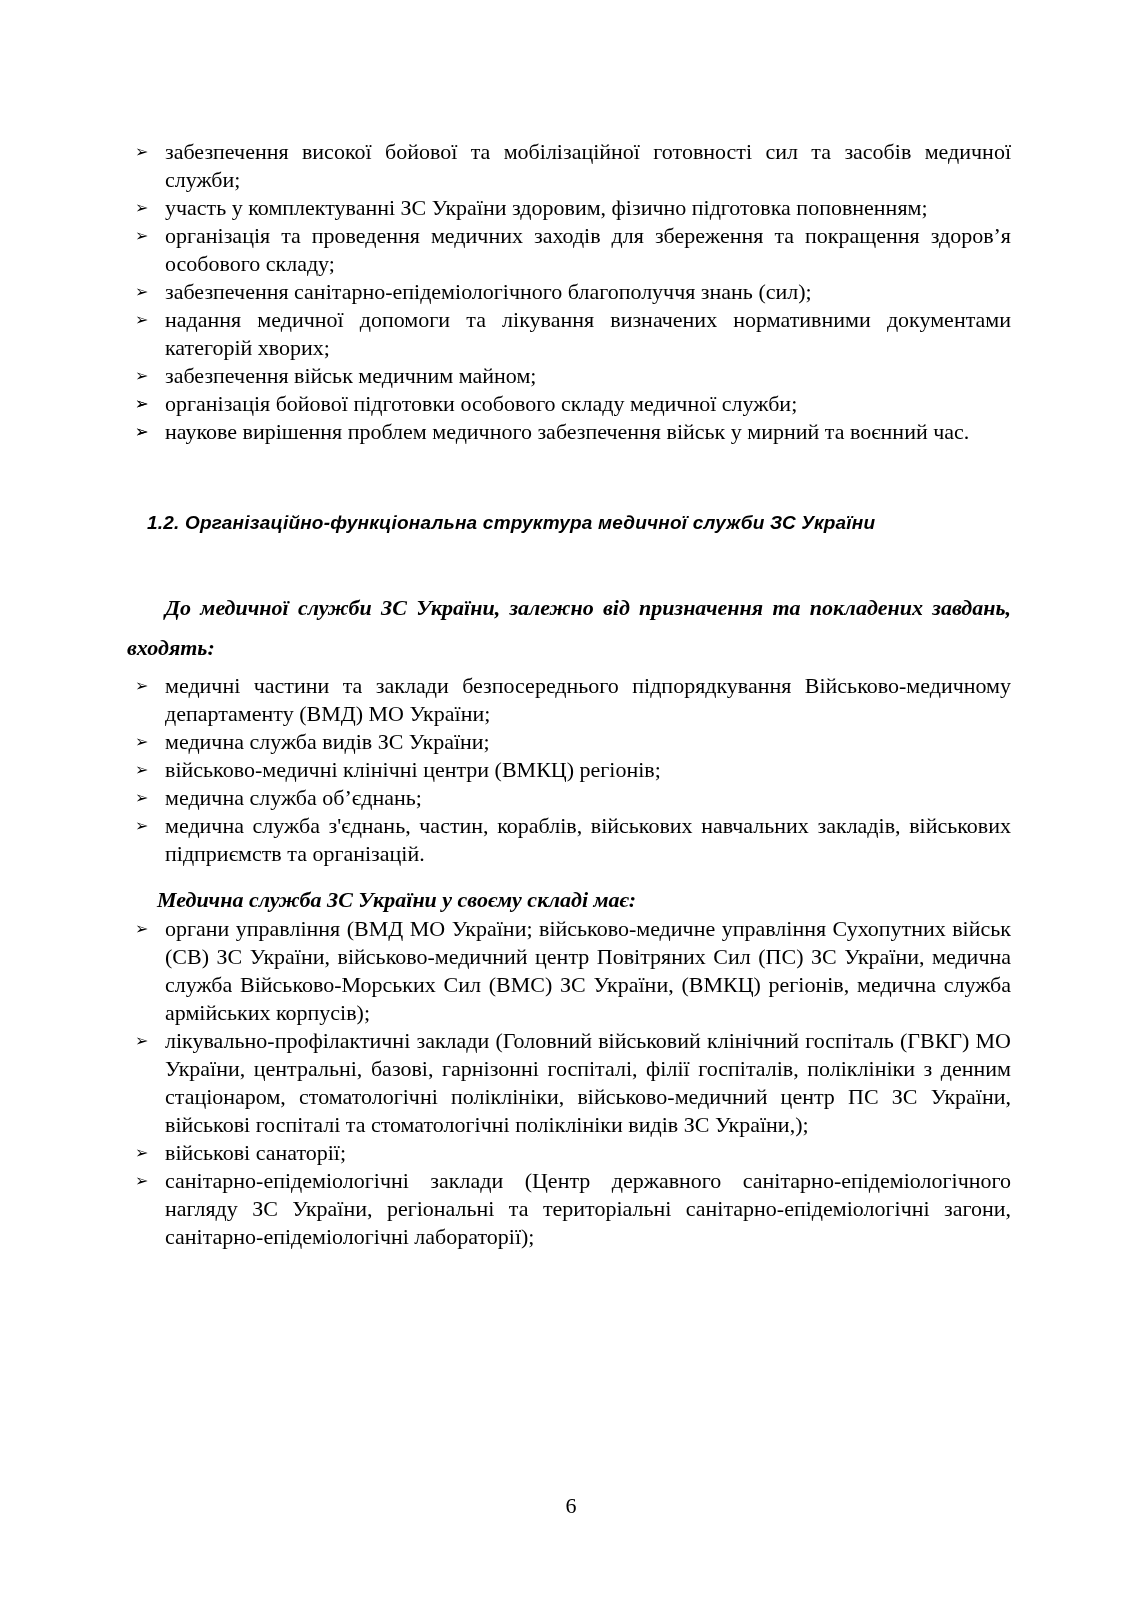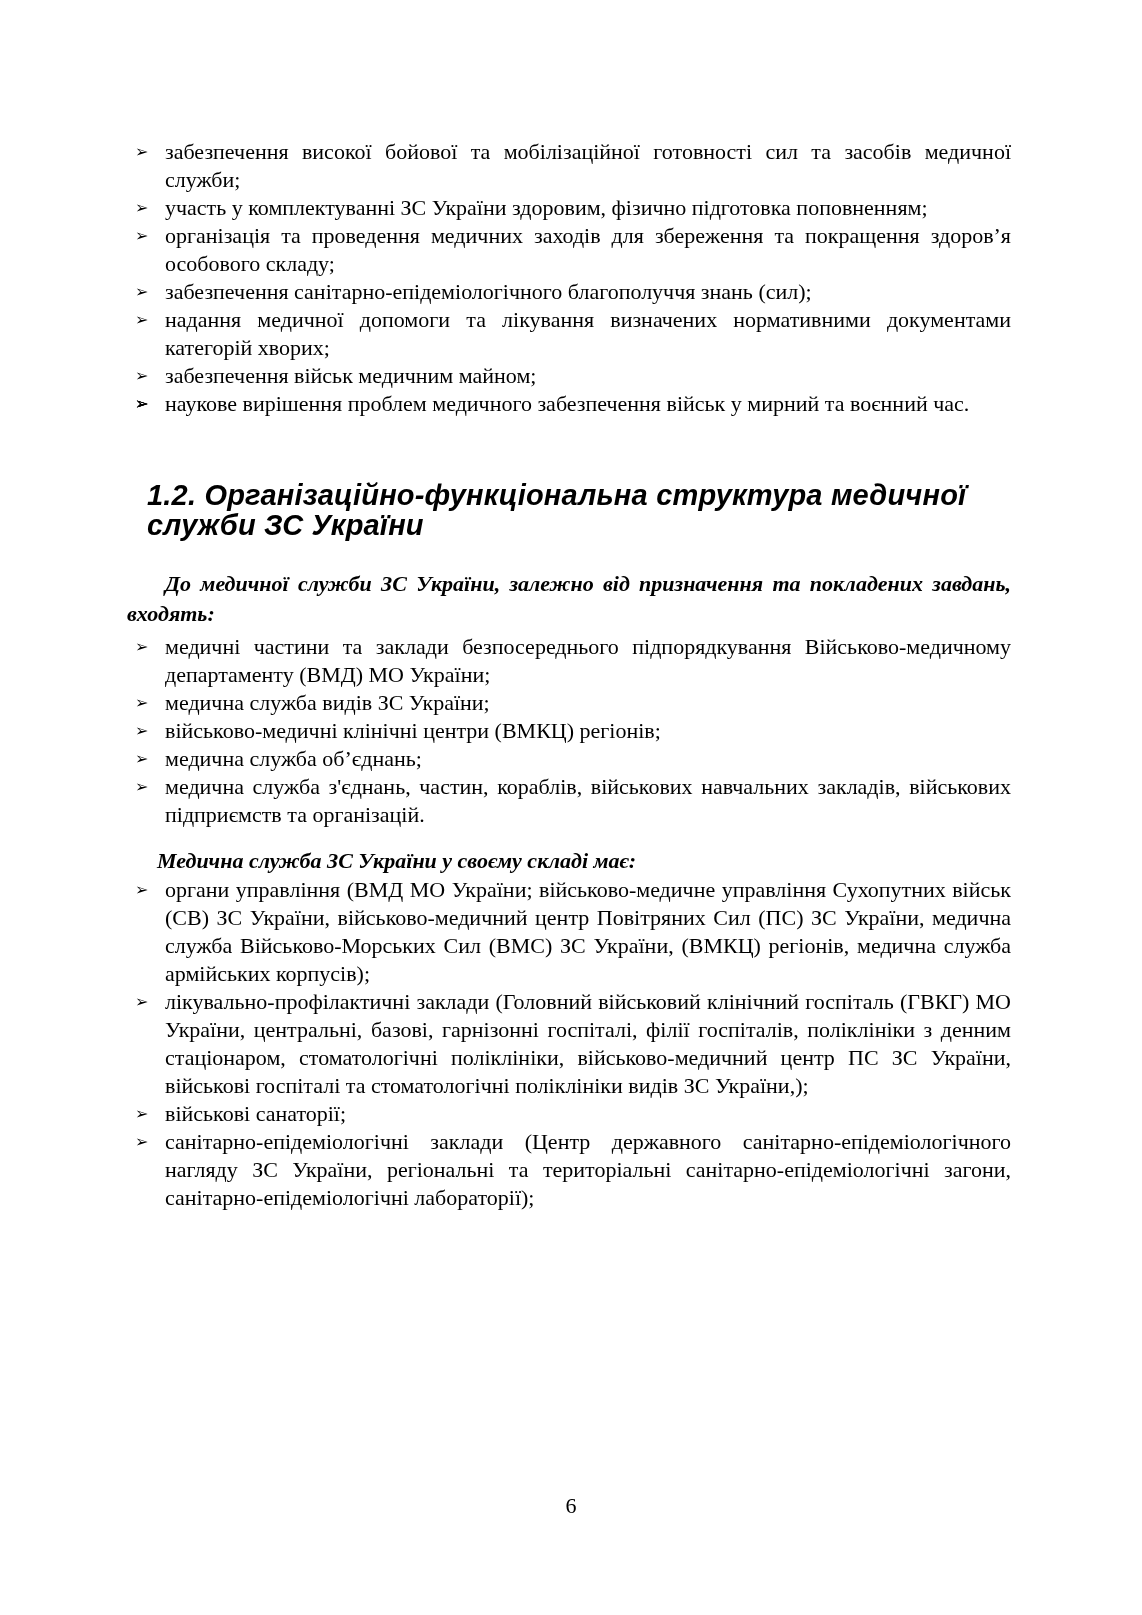--- a/index.html
+++ b/index.html
@@ -36,35 +36,35 @@
     font-family: "DejaVu Sans", sans-serif;
     font-size: 16px;
     line-height: 28px;
     font-style: normal;
     font-weight: normal;
   }
   h2.section-heading {
     font-family: "Liberation Sans", "DejaVu Sans", sans-serif;
     font-weight: bold;
     font-style: italic;
-    font-size: 29px;
+    font-size: 19px;
     line-height: 30px;
     margin: 62px 16px 0 20px;
     text-align: left;
     letter-spacing: 0.2px;
   }
   p.lead {
     font-style: italic;
     font-weight: bold;
     text-align: justify;
     text-justify: inter-word;
   }
   p.intro-paragraph {
-    margin-top: 29px;
-    line-height: 30px;
+    margin-top: 50px;
+    line-height: 40px;
     text-indent: 38px;
   }
   p.composition-intro {
     margin-top: 17px;
     line-height: 30px;
     text-indent: 30px;
   }
   ul.structure-list {
     margin-top: 4px;
   }
@@ -109,20 +109,21 @@
     </li>
     <li>
       <span class="marker">➢</span>
       <span>забезпечення військ медичним майном;</span>
     </li>
     <li>
       <span class="marker">➢</span>
     </li>
     <li>
       <span class="marker">➢</span>
+      <span>організація бойової підготовки особового складу медичної служби;</span>
     </li>
     <li>
       <span class="marker">➢</span>
     </li>
     <li>
       <span class="marker">➢</span>
       <span>наукове вирішення проблем медичного забезпечення військ у мирний та воєнний час.</span>
     </li>
   </ul>
 

